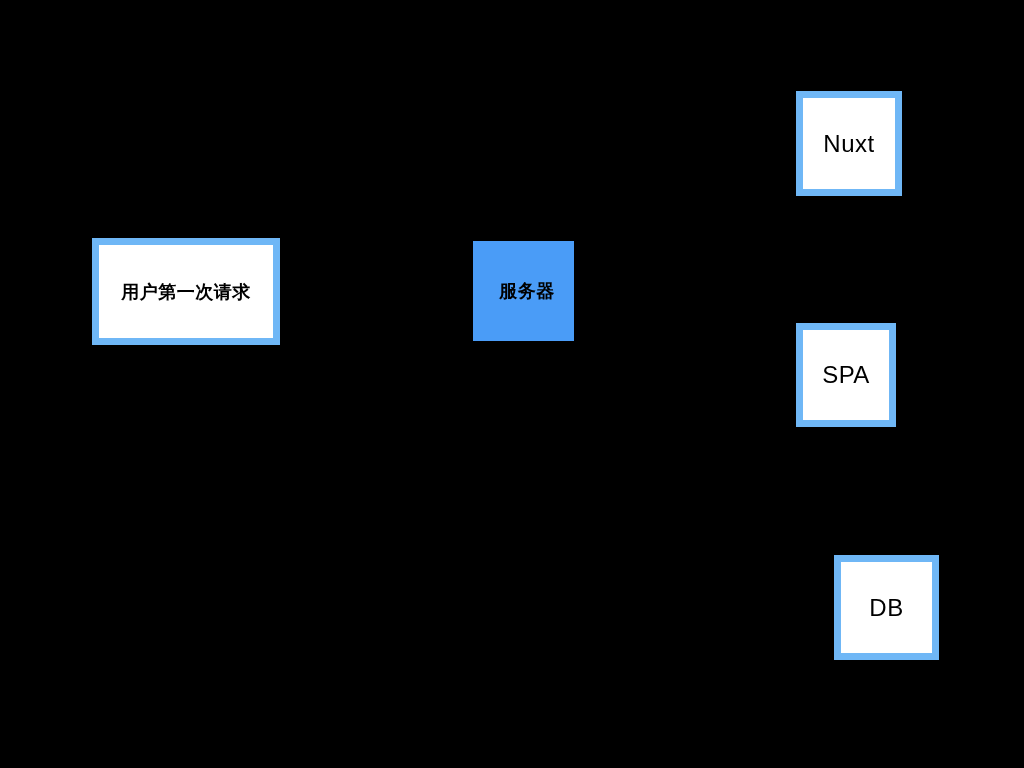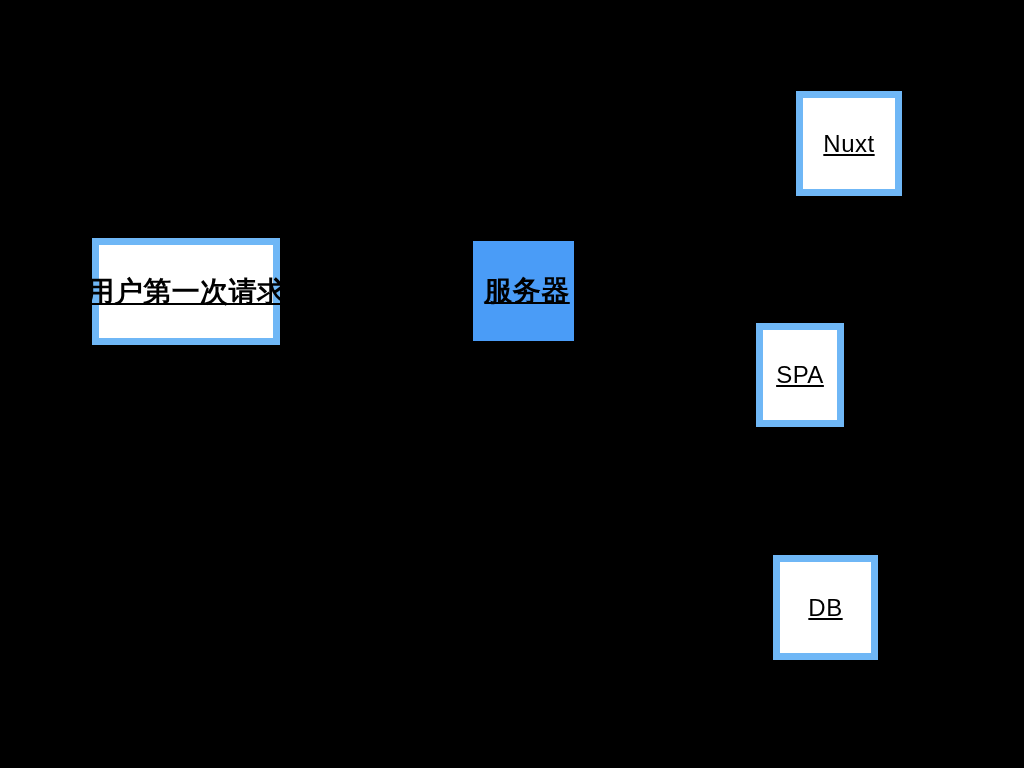--- a/index.html
+++ b/index.html
@@ -30,31 +30,30 @@
     background: var(--node-fill, #ffffff);
     border: 7px solid var(--node-border, #6FB7F6);
   }
   .node.filled {
     background: var(--server-fill, #4A9CF7);
     border: none;
   }
   .node-label {
     white-space: nowrap;
     line-height: 1;
-    text-decoration: underline;
   }
-  .cjk { font-size: 28px; font-weight: 600; }
+  .cjk { font-size: 18px; font-weight: 600; }
   .latin { font-size: 24px; font-weight: 500; }
 
   
   .pos-user   { left: 92px;  top: 238px; width: 188px; height: 107px; }
   .pos-server { left: 473px; top: 241px; width: 101px; height: 100px; padding-left: 7px; }
   .pos-nuxt   { left: 796px; top: 91px;  width: 106px; height: 105px; }
-  .pos-spa    { left: 756px; top: 323px; width: 88px; height: 104px; }
-  .pos-db     { left: 773px; top: 555px; width: 105px; height: 105px; align-items: center; }
+  .pos-spa    { left: 796px; top: 323px; width: 100px; height: 104px; }
+  .pos-db     { left: 834px; top: 555px; width: 105px; height: 105px; align-items: center; }
 </style>
 </head>
 <body>
 
 <div class="canvas">
 
   <div class="node outlined pos-user">
     <span class="node-label cjk">用户第一次请求</span>
   </div>
 

